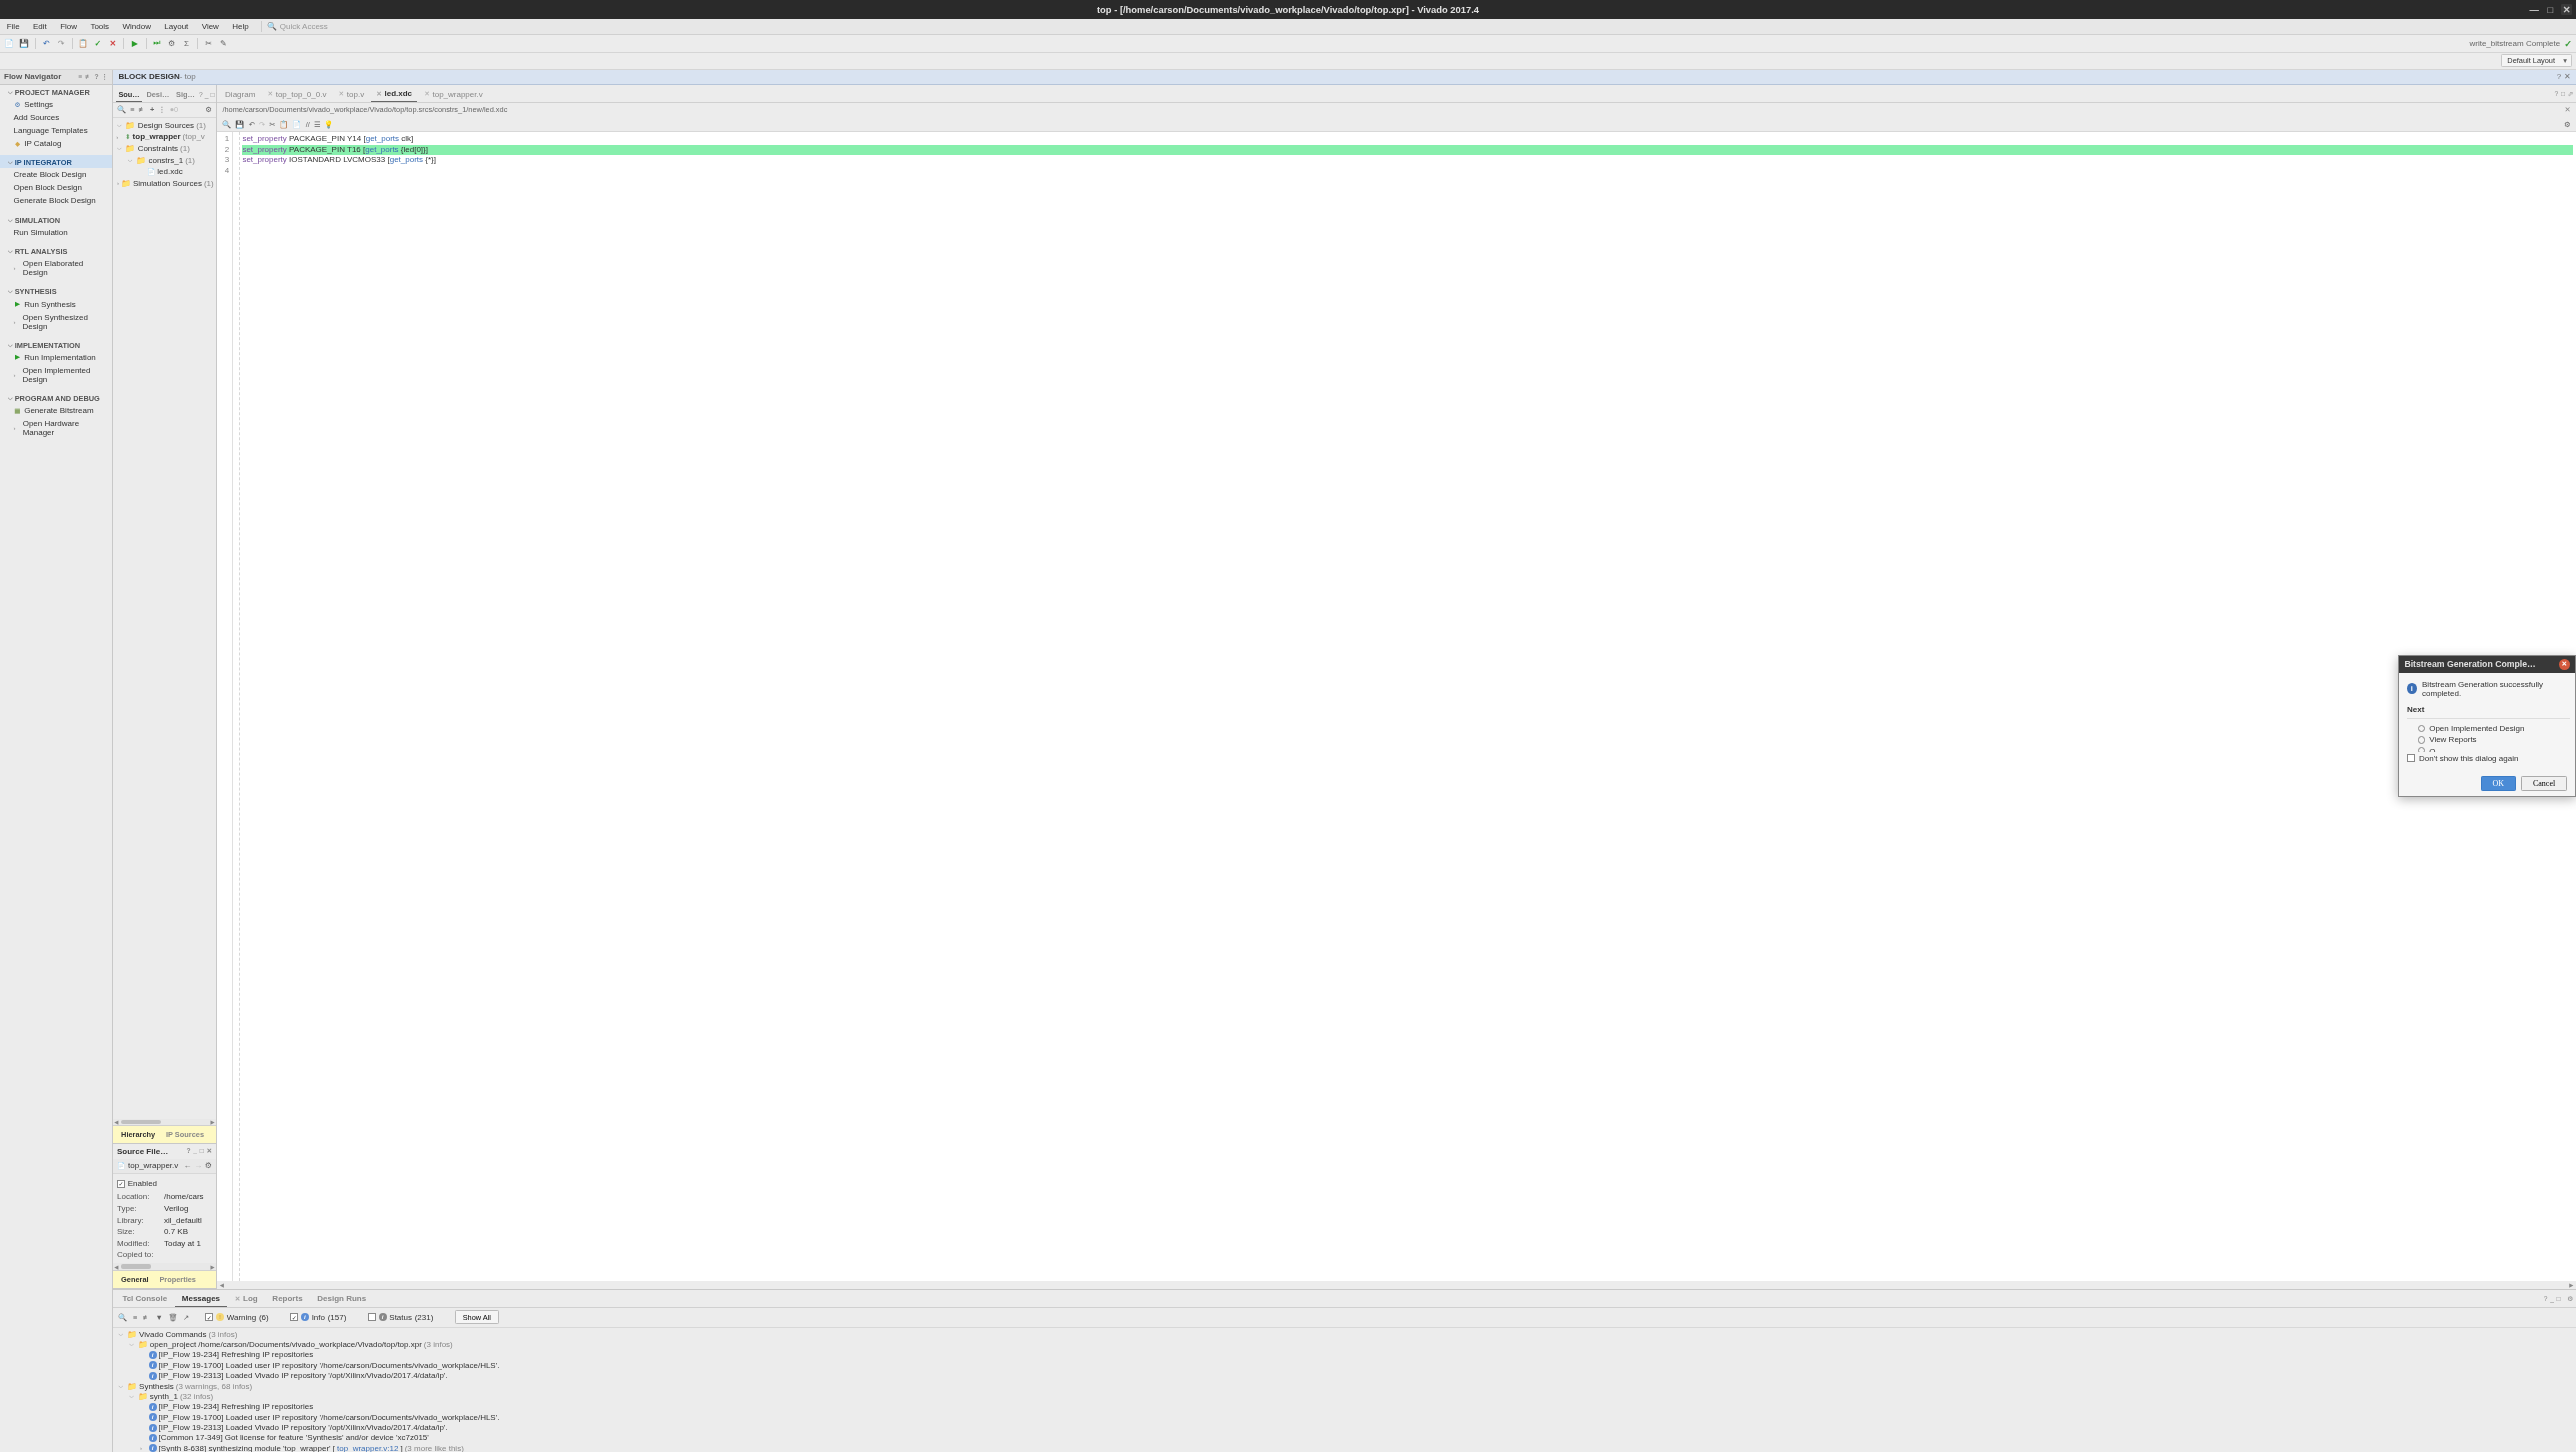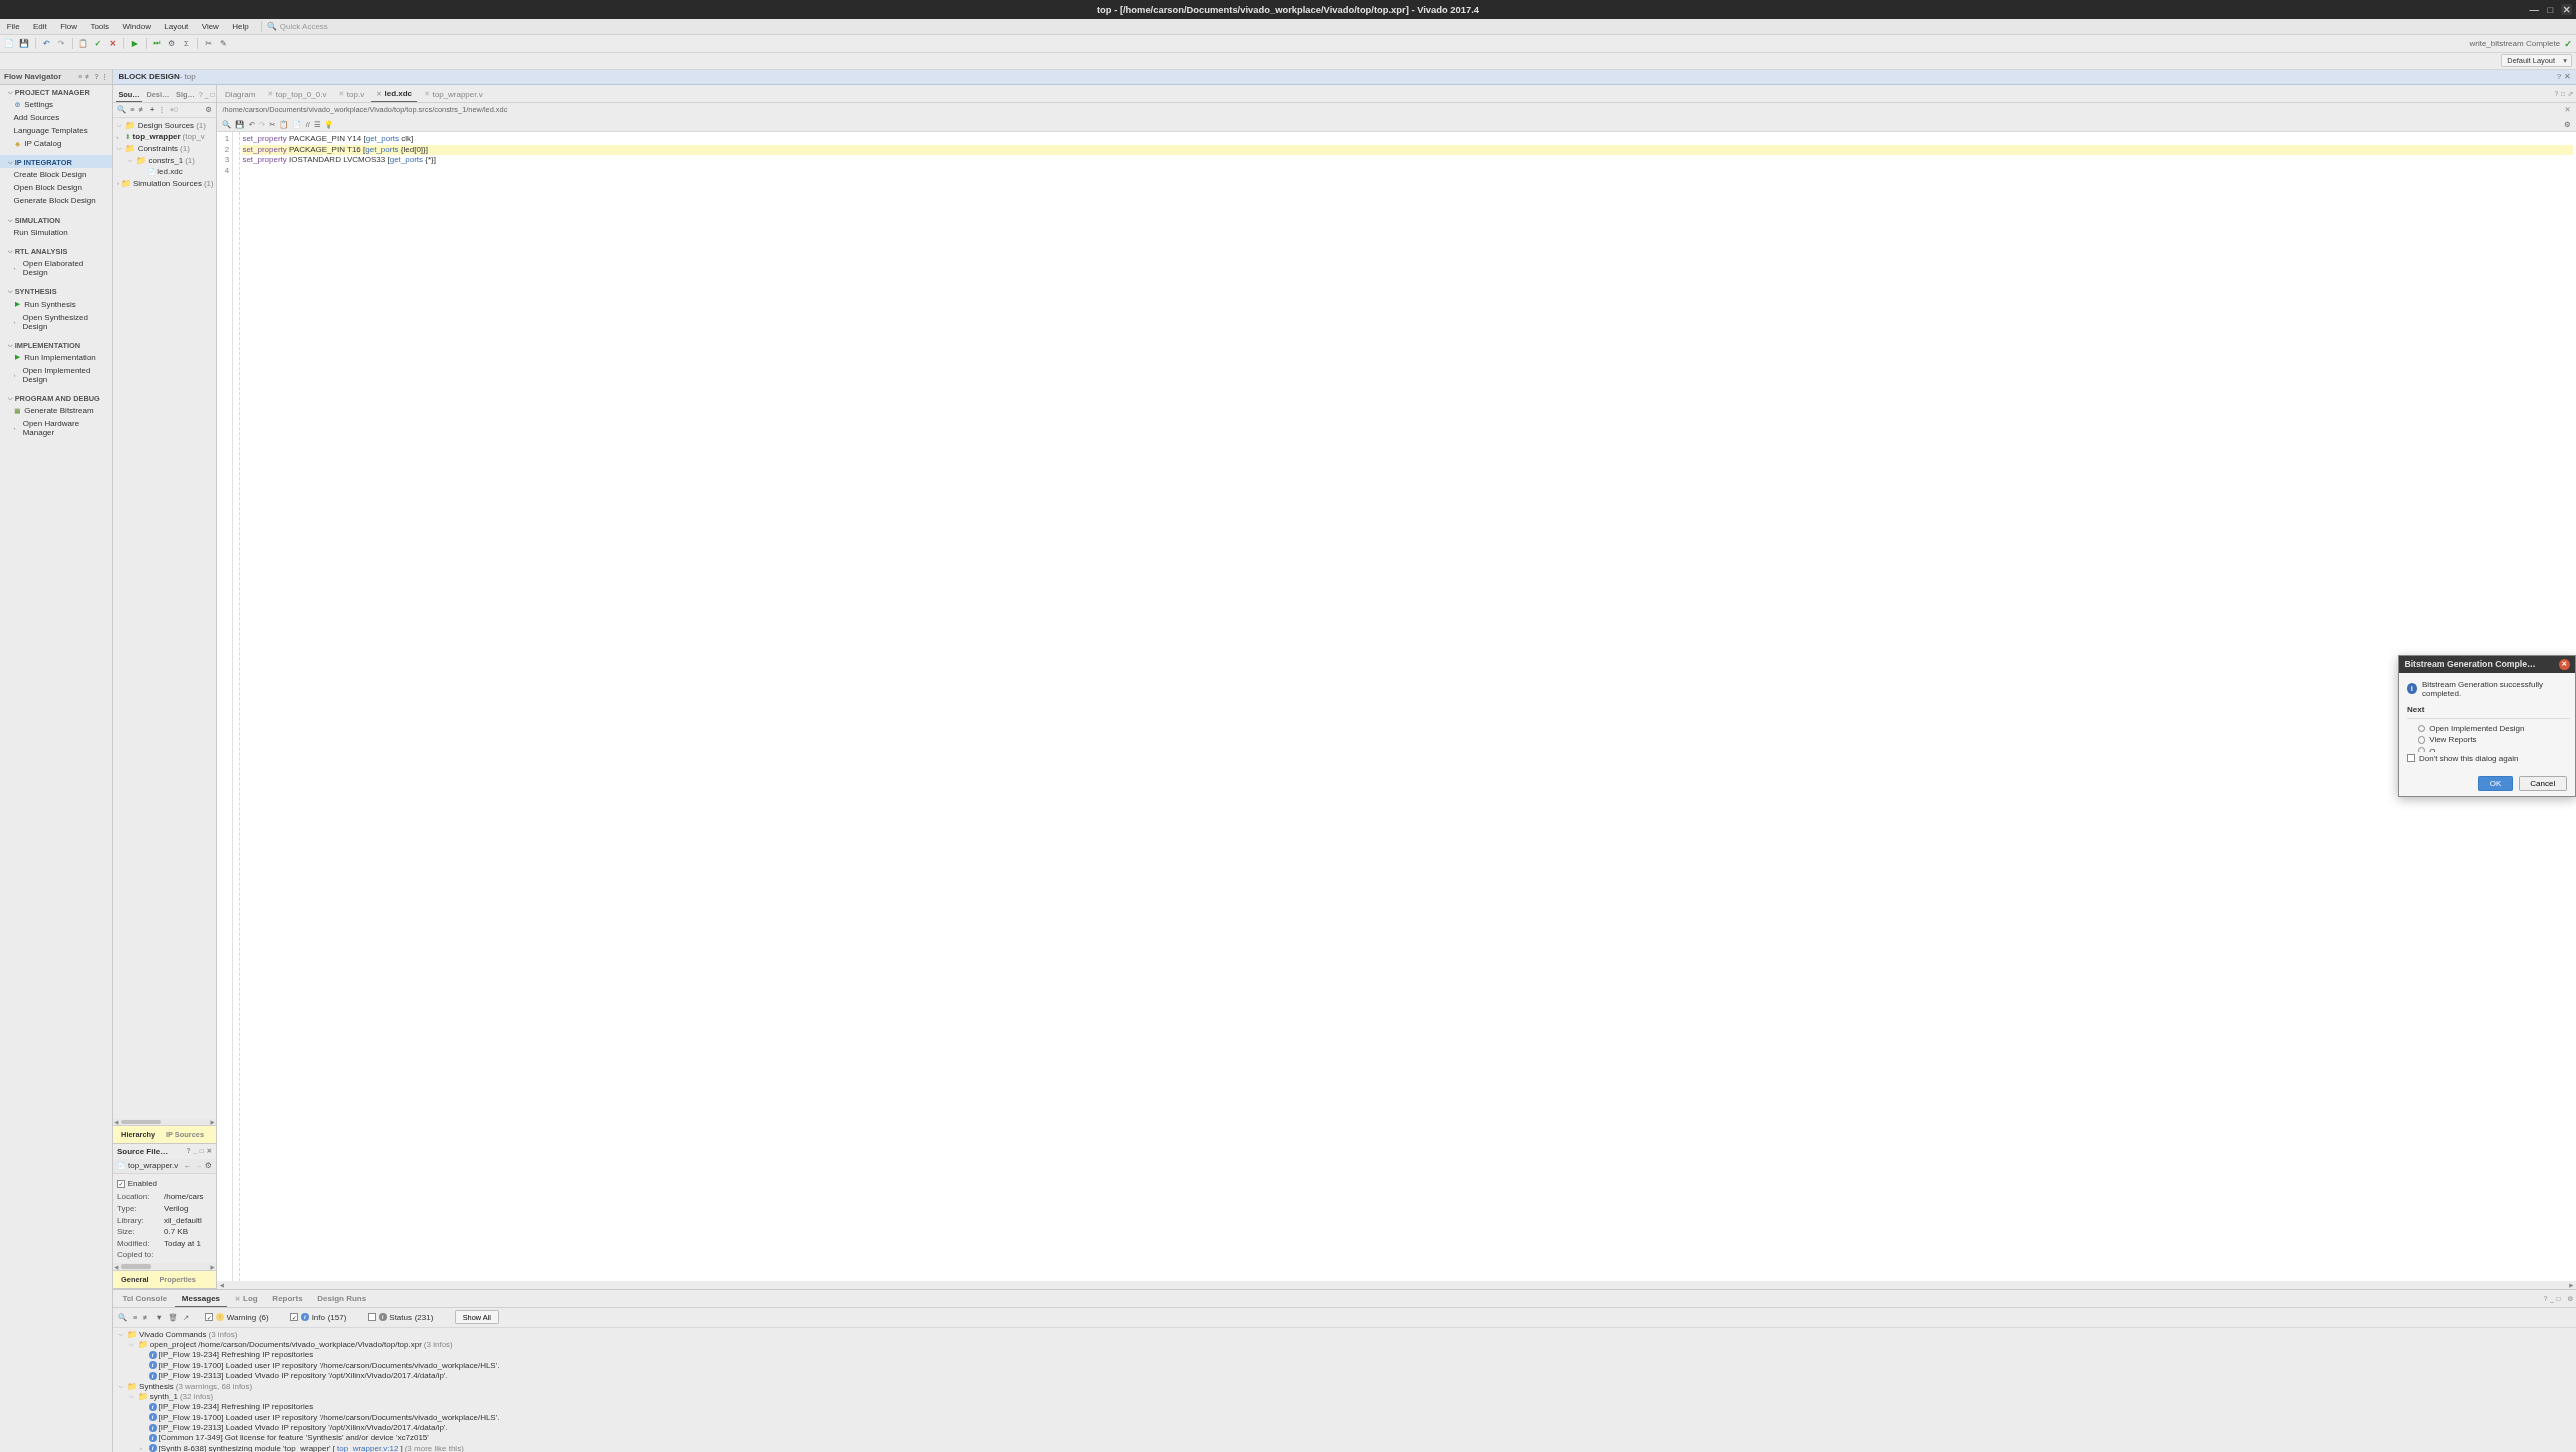--- a/index.html
+++ b/index.html
@@ -97,21 +97,21 @@
 .editor-path .close-file { margin-left: auto; color: #888; cursor: pointer; }
 .editor-toolbar { padding: 2.7px 5.4px; display: flex; gap: 4px; align-items: center; background: #ececec; border-bottom: 0.7px solid #d8d8d8; }
 .editor-toolbar .eti { cursor: pointer; font-size: 7.4px; color: #666; }
 .editor-toolbar .gear-right { margin-left: auto; }
 .code-editor { flex: 1; display: flex; background: #fff; font-family: 'Courier New', monospace; font-size: 8px; overflow: auto; }
 .gutter { background: #fff; color: #888; padding: 1.3px 2.7px; text-align: right; border-right: 0.7px solid #e0e0e0; width: 16px; user-select: none; }
 .gutter div { line-height: 10.8px; }
 .fold-gutter { width: 6.7px; background: #fff; border-right: 0.7px dashed #d8d8d8; }
 .code { padding: 1.3px 2.7px; flex: 1; }
 .code-line { line-height: 10.8px; white-space: pre; }
-.code-line.hl { background: #fef9c3; }
+.code-line.hl { background: #86efac; }
 .kw-purple { color: #7a4fa0; }
 .kw-blue { color: #3a6eb5; }
 
 
 .bottom-panel { height: 163px; background: #ececec; border-top: 0.7px solid #c8c8c8; display: flex; flex-direction: column; }
 .bp-tabs { background: #ececec; padding: 1.3px 2.7px 0 2.7px; display: flex; align-items: center; gap: 1.3px; border-bottom: 0.7px solid #d0d0d0; }
 .bp-tab { padding: 2.7px 6.7px; cursor: pointer; font-size: 8px; color: #888; display: flex; align-items: center; gap: 2.7px; font-weight: bold; }
 .bp-tab.active { color: #333; border-bottom: 1.3px solid #666; }
 .bp-tab-icons { margin-left: auto; display: flex; gap: 2.7px; color: #888; font-size: 6.7px; }
 .bp-toolbar { padding: 2.7px 5.4px; display: flex; align-items: center; gap: 5.4px; border-bottom: 0.7px solid #d8d8d8; }
@@ -133,21 +133,21 @@
 .dialog-close { margin-left: auto; width: 10.8px; height: 10.8px; background: #d4593d; border-radius: 50%; display: flex; align-items: center; justify-content: center; color: #fff; font-size: 6.7px; cursor: pointer; }
 .dialog-body { padding: 6.7px 8px; }
 .dialog-msg { display: flex; align-items: center; gap: 5.4px; font-size: 8px; margin-bottom: 6.7px; }
 .dialog-info-icon { width: 10.8px; height: 10.8px; border-radius: 50%; background: #3a6eb5; color: #fff; display: flex; align-items: center; justify-content: center; font-weight: bold; font-size: 7.4px; }
 .dialog-next { font-weight: bold; font-size: 8px; margin-bottom: 4px; }
 .dialog-options { border-top: 0.7px solid #ddd; margin: 2.7px -2.7px 0 0; padding-top: 4px; }
 .dialog-radio { display: flex; align-items: center; gap: 4px; padding: 1.3px 0 1.3px 10.8px; font-size: 8px; }
 .radio-circ { width: 7.4px; height: 7.4px; border: 0.7px solid #888; border-radius: 50%; display: inline-flex; align-items: center; justify-content: center; }
 .dialog-check { display: flex; align-items: center; gap: 4px; font-size: 8px; padding: 1.3px 0; }
 .dialog-buttons { display: flex; justify-content: flex-end; gap: 5.4px; padding: 5.4px 8px; }
-.dialog-btn { padding: 2px 10.8px; border: 0.7px solid #aaa; background: #f0f0f0; border-radius: 1.3px; cursor: pointer; font-size: 8px; }
+.dialog-btn { padding: 2px 10.8px; border: 0.7px solid #aaa; background: #f0f0f0; border-radius: 1.3px; cursor: pointer; font-size: 8px; font-family: Liberation Serif, serif; }
 .dialog-btn.primary { background: #4a8bd6; color: #fff; border-color: #3a7bc6; }
 </style>
 </head>
 <body>
 
 <div class="titlebar">
   <span>top - [/home/carson/Documents/vivado_workplace/Vivado/top/top.xpr] - Vivado 2017.4</span>
   <div class="window-controls">
     <span>—</span>
     <span>□</span>

